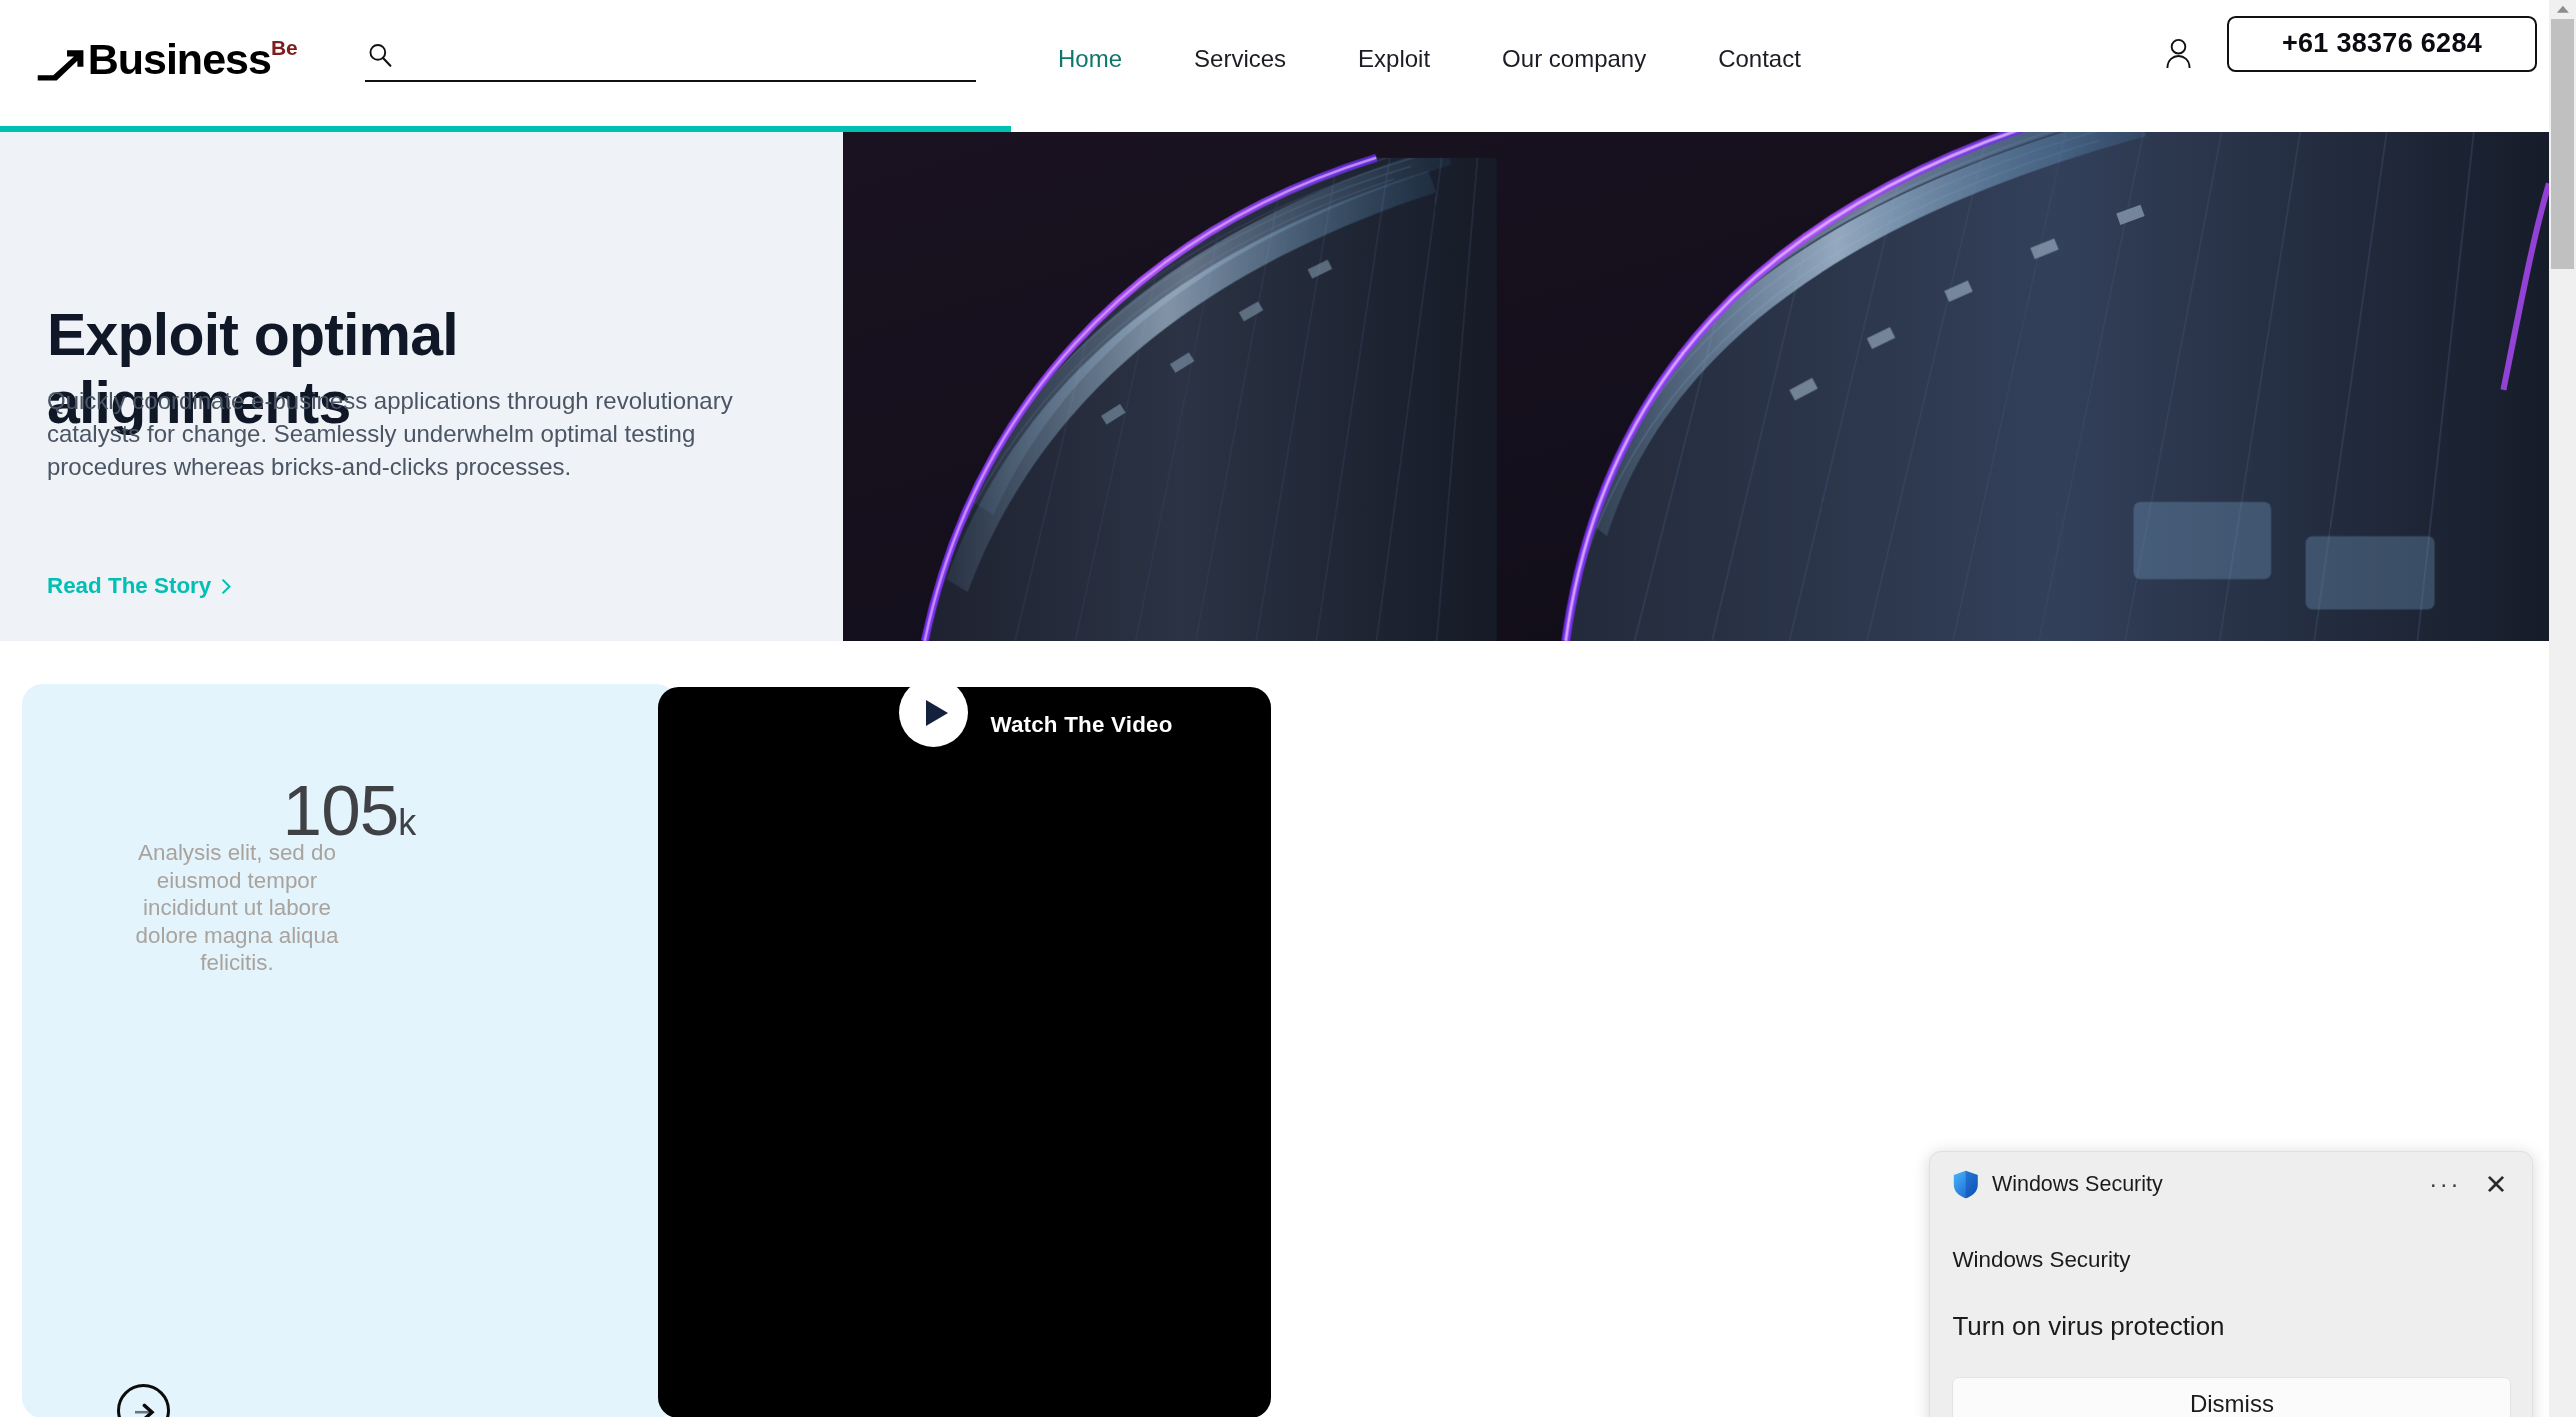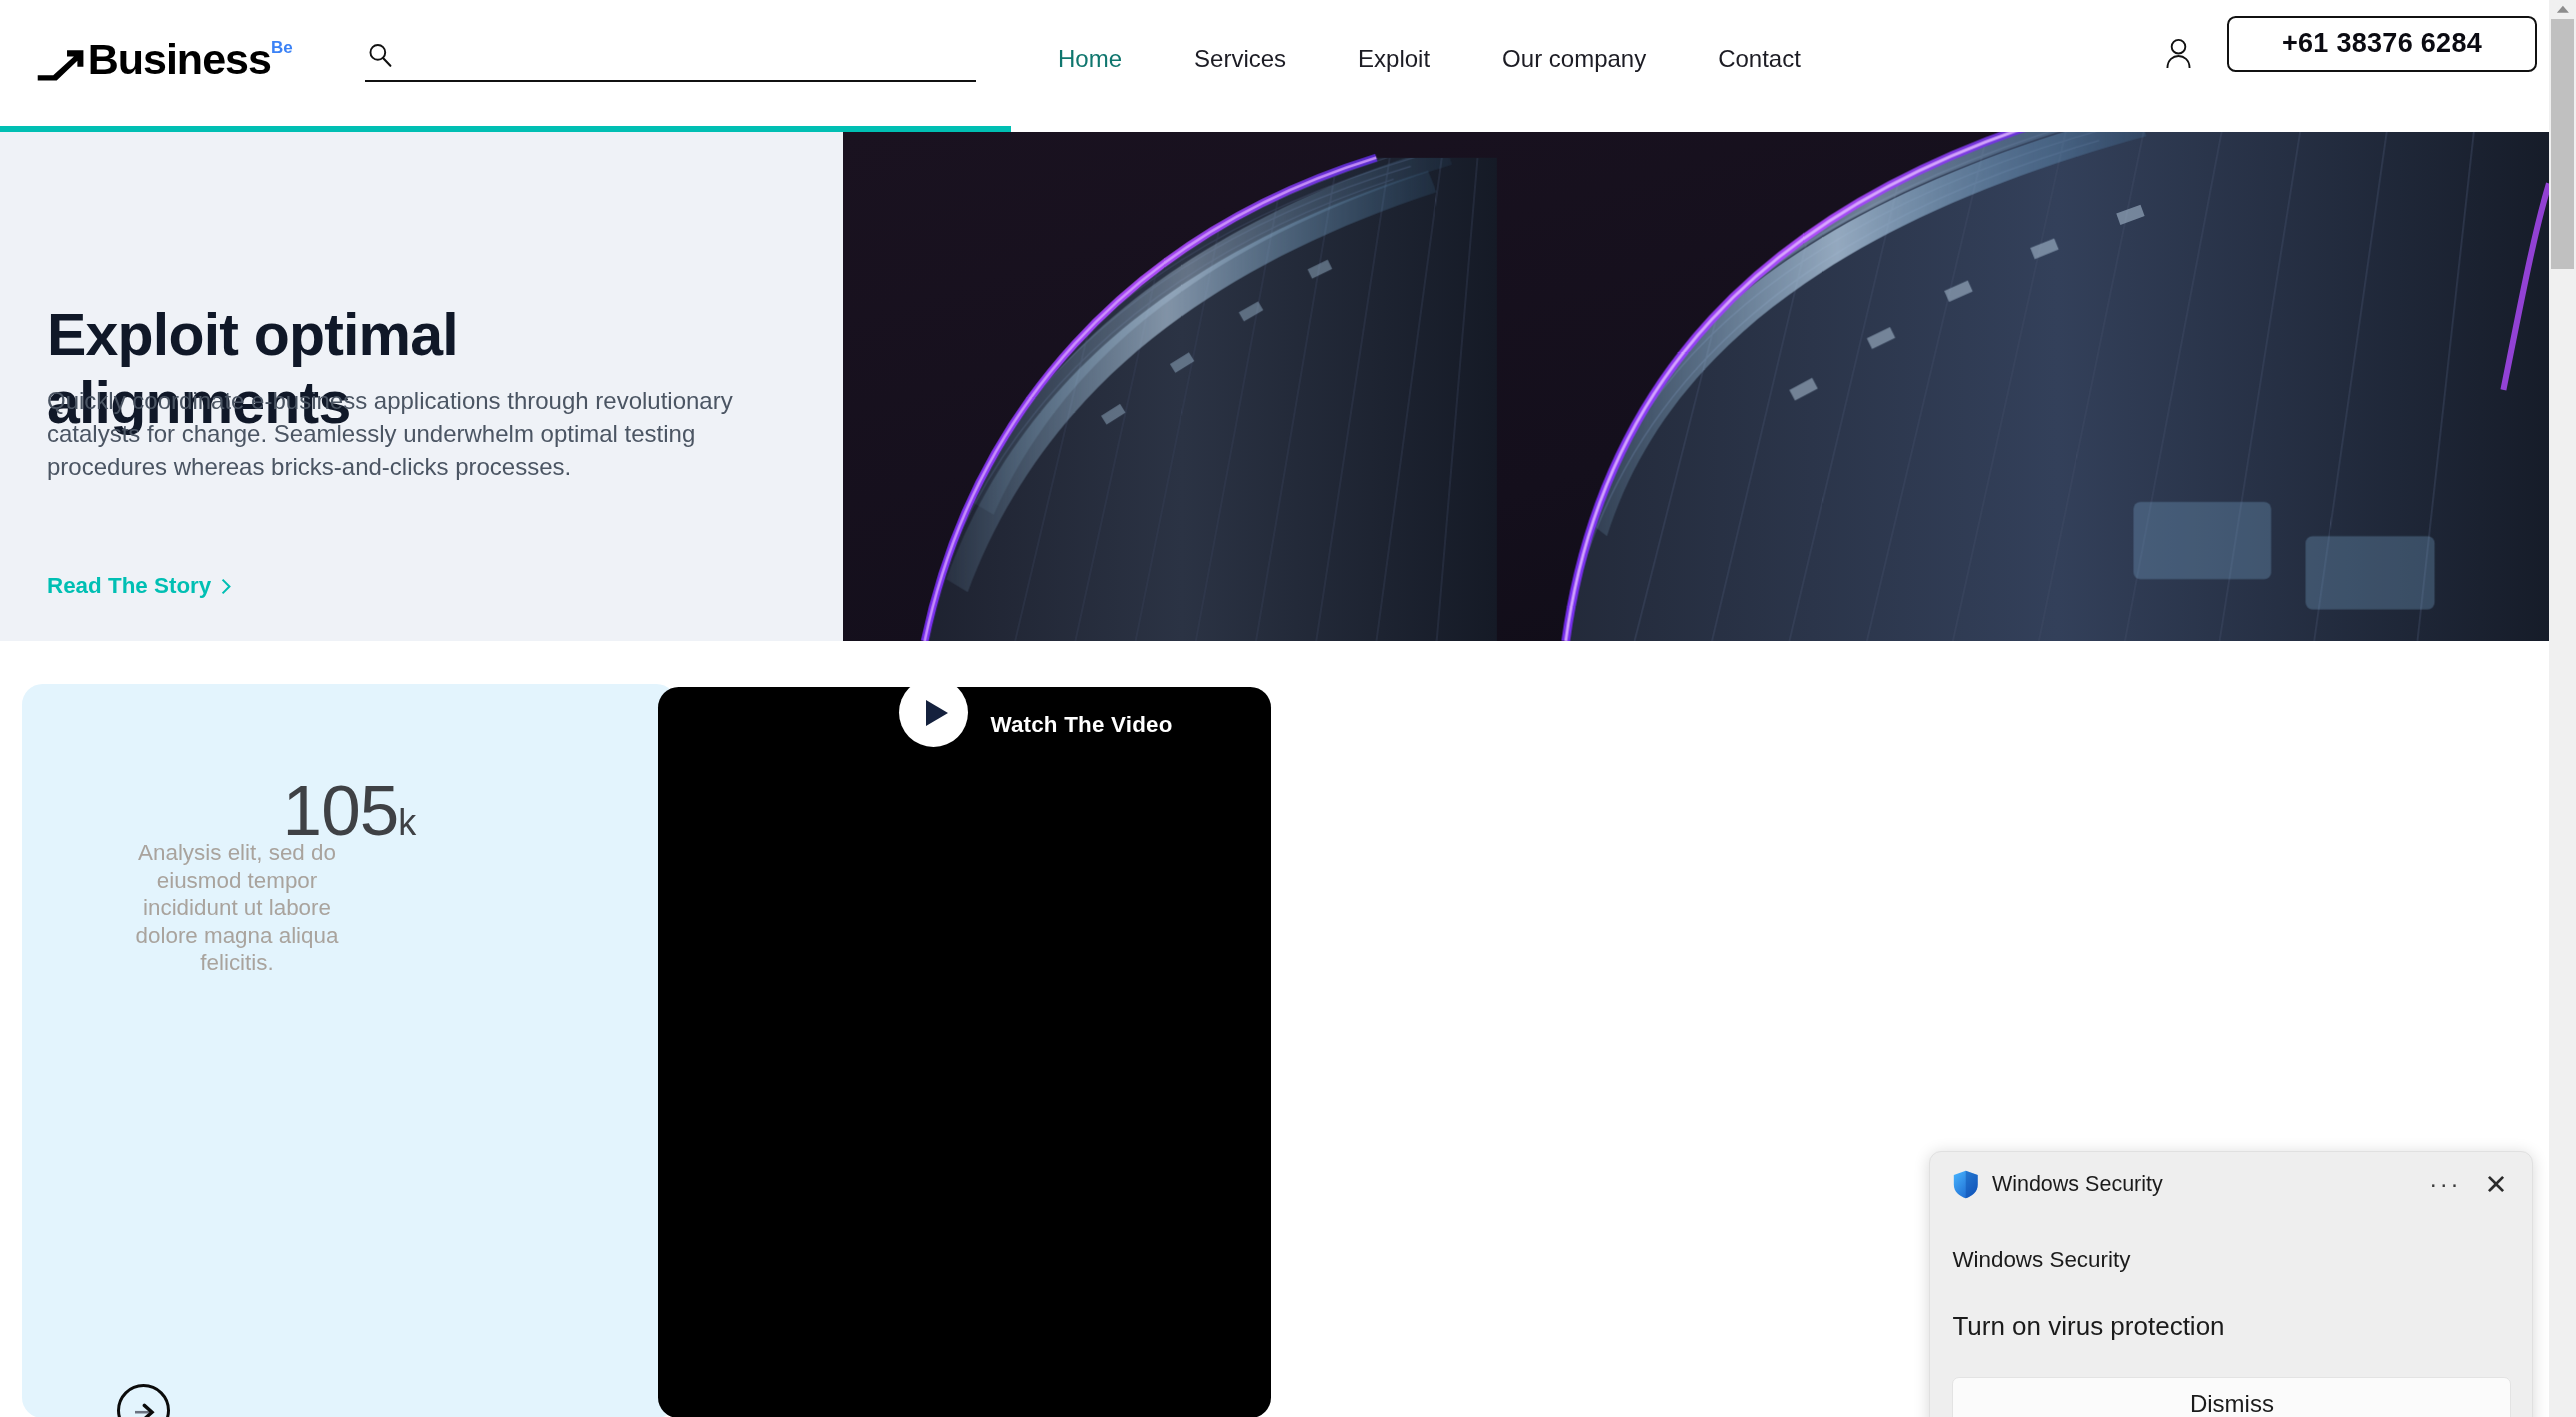--- a/index.html
+++ b/index.html
@@ -15,21 +15,21 @@
   .header {
     position: absolute; left:0; top:0; width: 2549px; height: 118px;
     background:#fff; display:flex; align-items:center;
   }
   .logo-wrap { display:flex; align-items:flex-start; margin-left: 36px; }
   .logo-arrow { width: 50px; height: 38px; margin-top: 12px; margin-right: 1.7px; }
   .logo-text {
     font-size: 43px; font-weight: 700; color:#000;
     letter-spacing: -1px; line-height: 50px;
   }
-  .logo-sup { font-size: 17px; font-weight: 700; color:#3b82f6; margin-top: 5.2px; line-height: 17px; }
+  .logo-sup { font-size: 21px; font-weight: 700; color:#7f1d1d; margin-top: 5.2px; line-height: 17px; }
 
   .search-box {
     position:absolute; left: 365px; top: 29px; width: 611px; height: 53px;
     display:flex; align-items:center; border-bottom: 2.6px solid #111;
   }
   .search-icon { width: 26px; height: 26px; margin-right: 13.8px; margin-left: 1.7px; flex:none; }
   .search-input {
     border:none; outline:none; background:transparent;
     font-family:"Liberation Sans", sans-serif; font-size: 24px; color:#555;
     width: 100%; padding-bottom: 5.2px;

